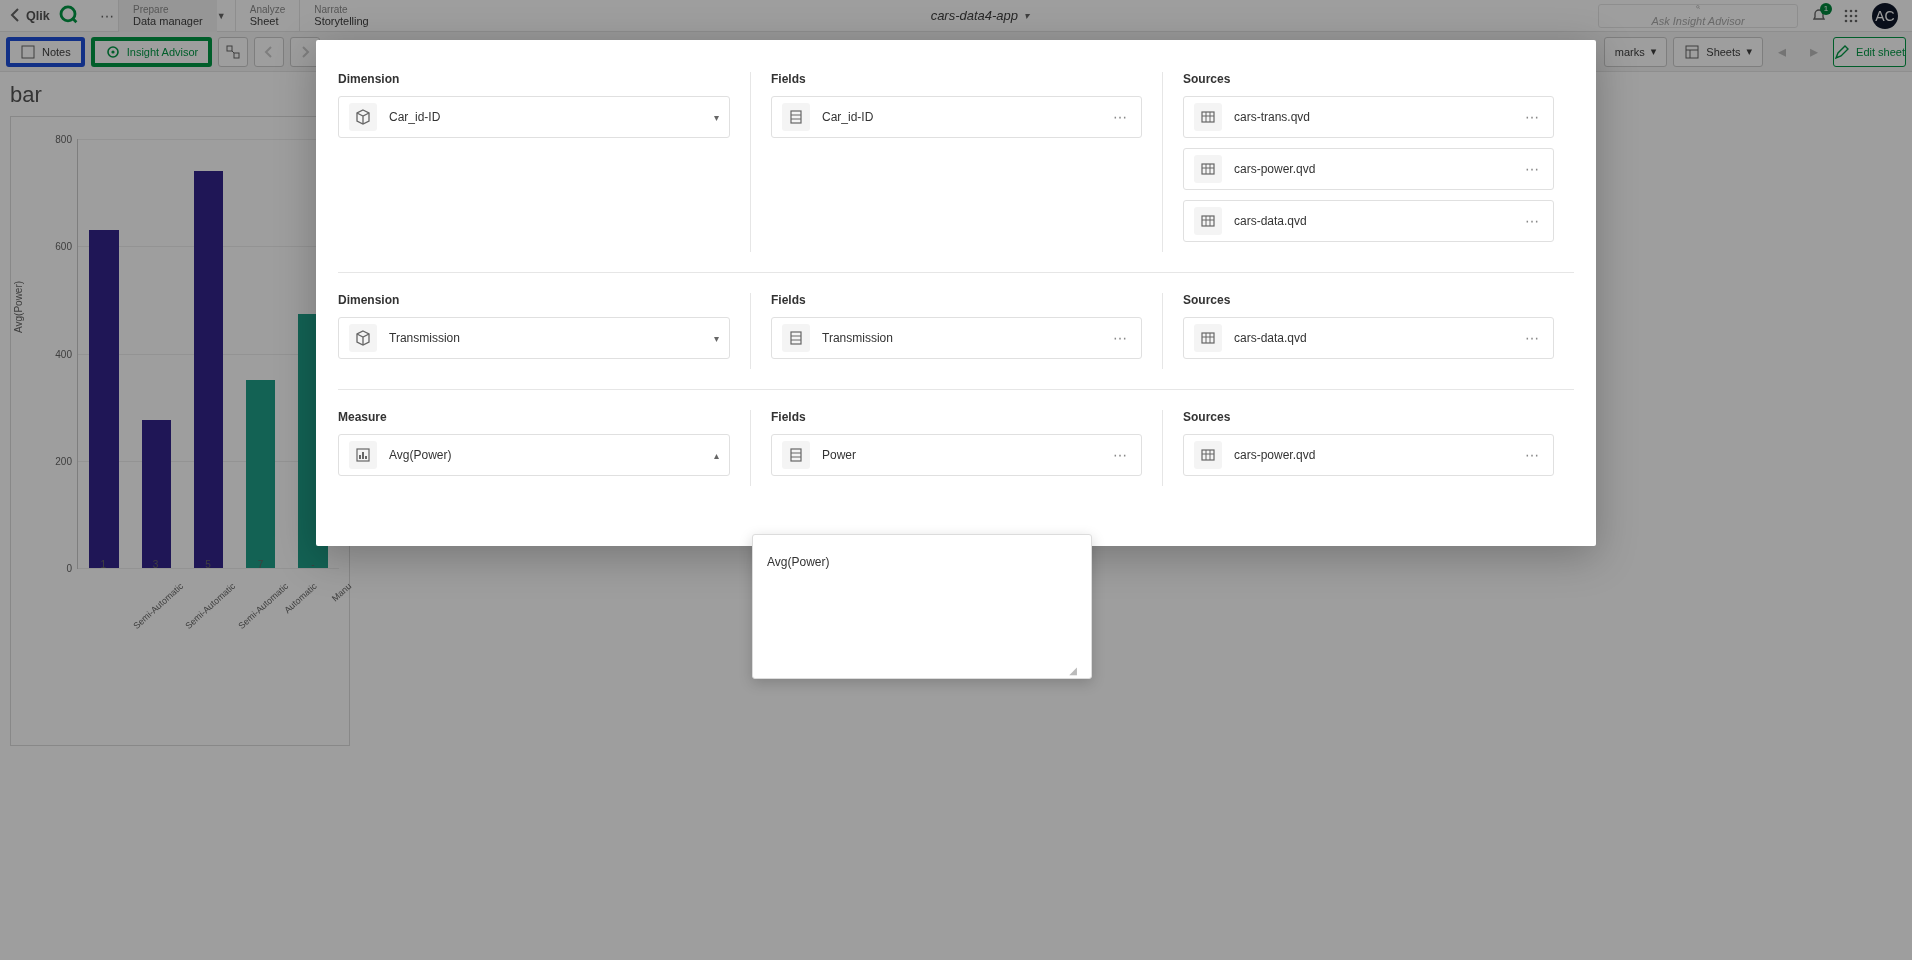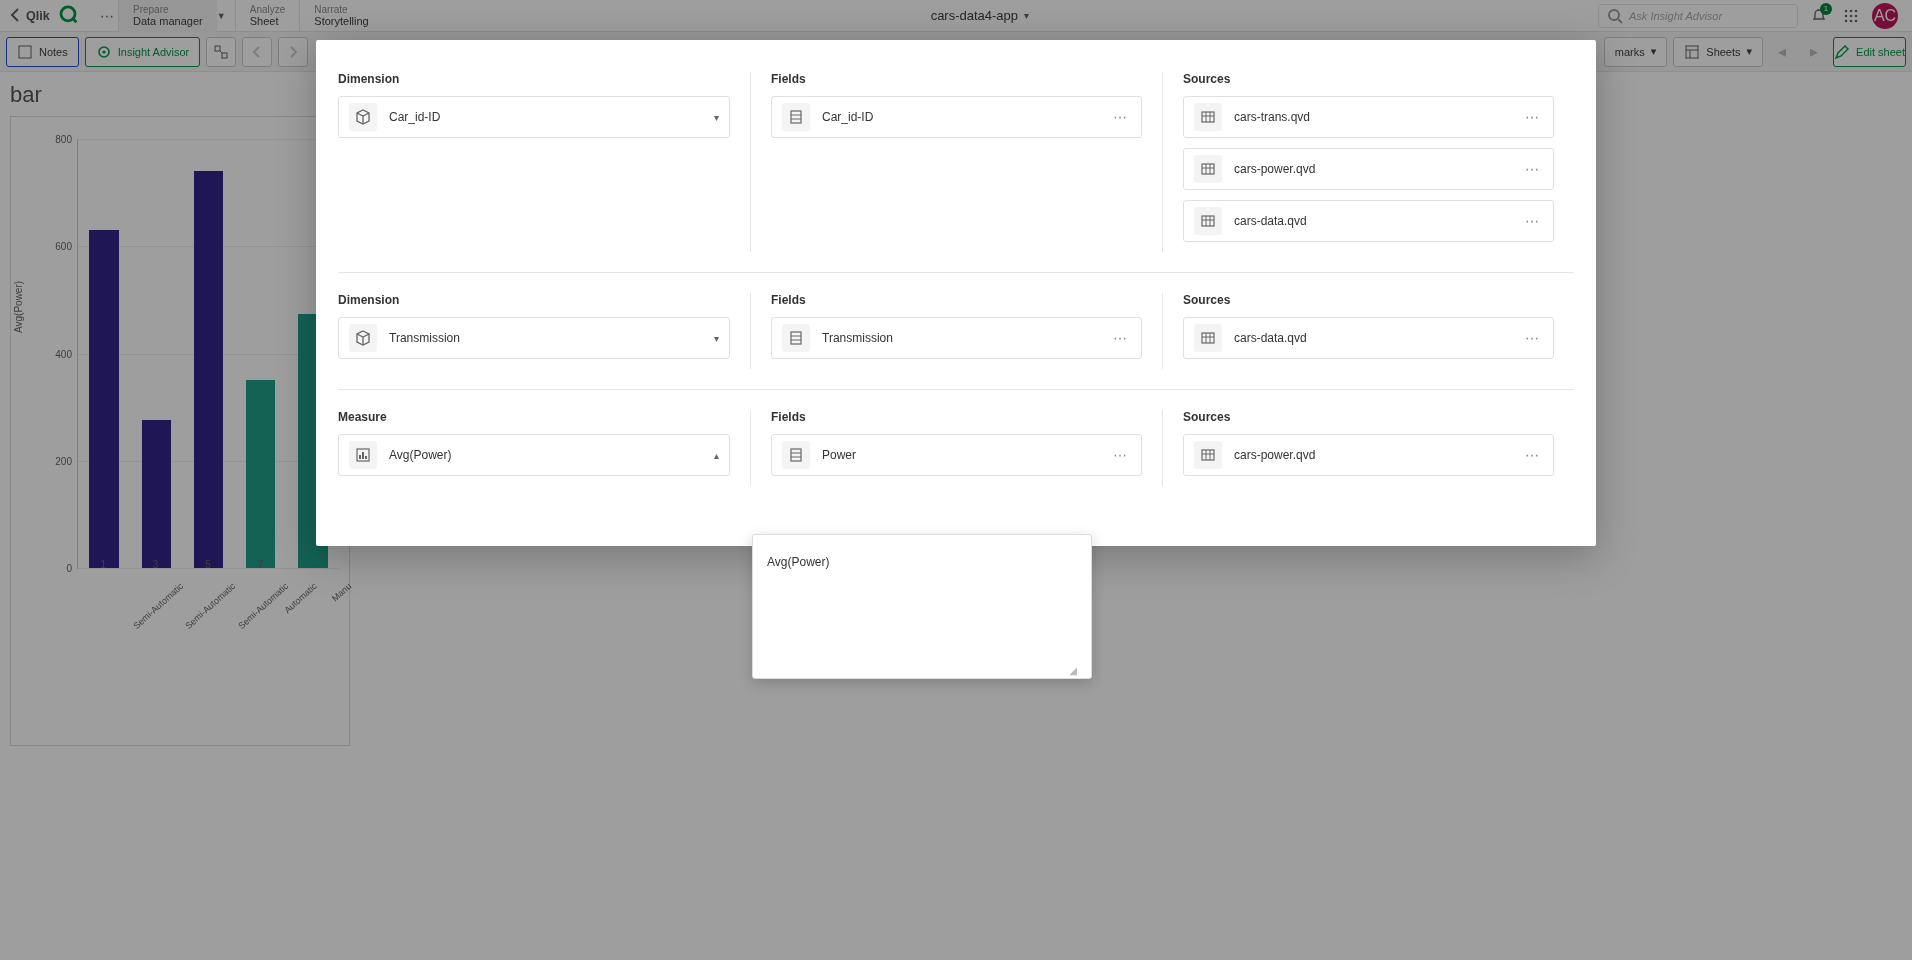--- a/index.html
+++ b/index.html
@@ -10,32 +10,32 @@
 .topbar .back { width:20px; text-align:center; cursor:pointer; }
 .topbar .logo { width:70px; height:22px; display:flex; align-items:center; justify-content:center; }
 .topbar .logo svg { height:22px; }
 .topbar .more { width:22px; text-align:center; cursor:pointer; font-size:14px; color:#666; }
 .topbar .nav-tab { height:32px; padding:0 14px; display:flex; flex-direction:column; justify-content:center; border-left:1px solid #e6e6e6; cursor:pointer; }
 .topbar .nav-tab .t1 { font-size:10px; color:#8c8c8c; }
 .topbar .nav-tab .t2 { font-size:11px; color:#404040; }
 .topbar .nav-tab.active { background:#f2f2f2; }
 .topbar .dd { width:18px; font-size:9px; color:#666; cursor:pointer; }
 .topbar .nav-tab:last-of-type { border-right:1px solid #e6e6e6; }
-.topbar .center { flex:1; text-align:left; font-size:13px; color:#404040; display:flex; align-items:center; justify-content:center; gap:6px; }
+.topbar .center { flex:1; text-align:left; font-size:13px; color:#404040; display:flex; align-items:center; justify-content:center; gap:6px;font-style:italic; }
 .topbar .center .dd { font-size:10px; }
-.topbar .search { width:200px; height:24px; border:1px solid #e6e6e6; border-radius:3px; display:flex; align-items:center; padding:0 8px; gap:6px; color:#aaa; font-style:italic; font-size:11px; }
+.topbar .search { width:200px; height:24px; border:1px solid #e6e6e6; border-radius:3px; display:flex; align-items:center; padding:0 16px; gap:6px; color:#aaa; font-style:italic; font-size:11px;flex-direction:column; }
 .topbar .right { display:flex; align-items:center; gap:10px; padding:0 8px; }
 .topbar .bell { position:relative; width:22px; height:22px; display:flex; align-items:center; justify-content:center; cursor:pointer; }
 .topbar .bell .badge { position:absolute; top:-2px; right:-2px; background:#00873d; color:#fff; border-radius:50%; width:12px; height:12px; font-size:8px; display:flex; align-items:center; justify-content:center; }
 .topbar .grid-ic { width:22px; height:22px; display:flex; align-items:center; justify-content:center; cursor:pointer; }
-.topbar .avatar { width:26px; height:26px; border-radius:50%; background:#be185d; color:#fff; font-size:16px; display:flex; align-items:center; justify-content:center; }
+.topbar .avatar { width:26px; height:26px; border-radius:50%; background:#0f172a; color:#fff; font-size:14px; display:flex; align-items:center; justify-content:center; }
 
 
 .toolbar2 { height:40px; display:flex; align-items:center; padding:0 6px; border-bottom:1px solid #e6e6e6; background:#f5f5f5; gap:6px; }
-.tb-btn { height:30px; padding:0 10px; border:1px solid #1d4ed8; border-radius:3px; background:#fff; display:flex; align-items:center; gap:6px; font-size:11px; color:#404040; cursor:pointer; }
+.tb-btn { height:30px; padding:0 10px; border:4px solid #1d4ed8; border-radius:3px; background:#fff; display:flex; align-items:center; gap:6px; font-size:11px; color:#404040; cursor:pointer; }
 .tb-btn.green { border-color:#009845; color:#009845; }
 .tb-icbtn { width:30px; height:30px; border:1px solid #ccc; border-radius:3px; background:#fff; display:flex; align-items:center; justify-content:center; cursor:pointer; color:#666; }
 .toolbar2 .spacer { flex:1; }
 .toolbar2 .right-group { display:flex; align-items:center; gap:6px; }
 .toolbar2 .sheets-btn { height:30px; padding:0 10px; border:1px solid #ccc; border-radius:3px; background:#fff; display:flex; align-items:center; gap:6px; font-size:11px; color:#404040; cursor:pointer; }
 .toolbar2 .nav-arrow { width:26px; height:30px; display:flex; align-items:center; justify-content:center; color:#bbb; cursor:pointer; }
 .toolbar2 .edit-btn { height:30px; padding:0 0; border:1px solid #009845; border-radius:3px; background:#fff; color:#009845; font-size:11px; display:flex; align-items:center; gap:6px; cursor:pointer; }
 
 
 .sheet { padding:6px 10px; }

